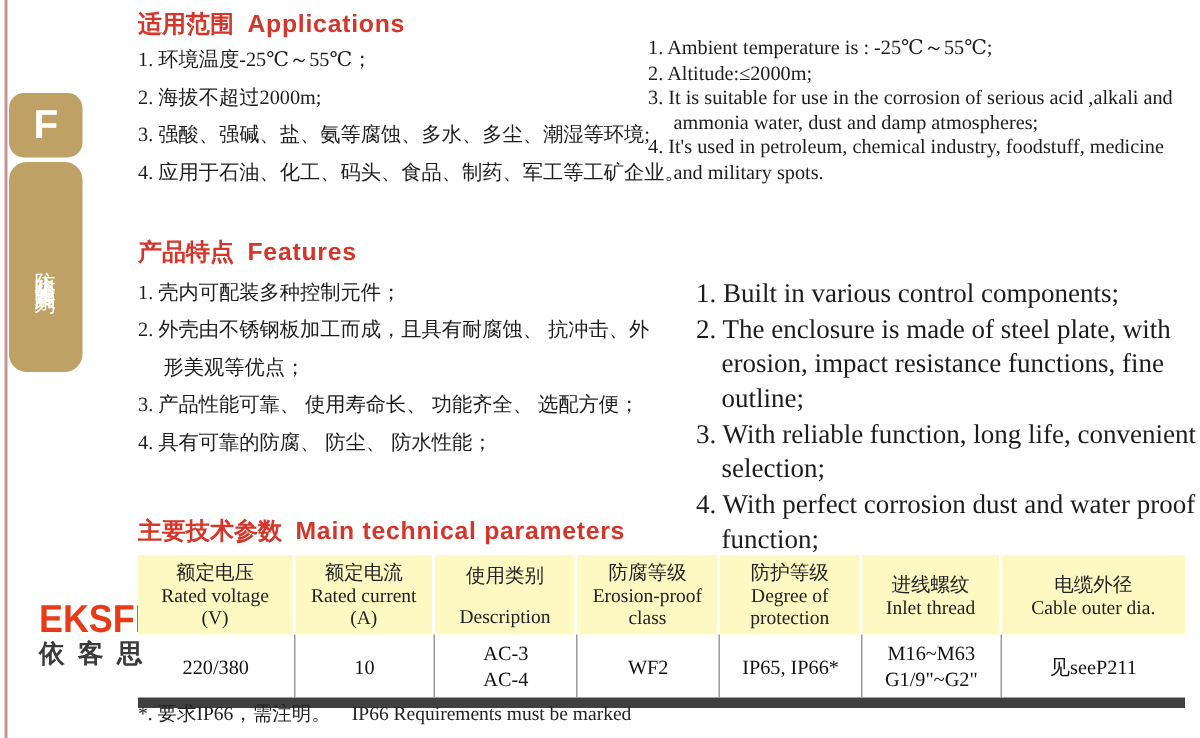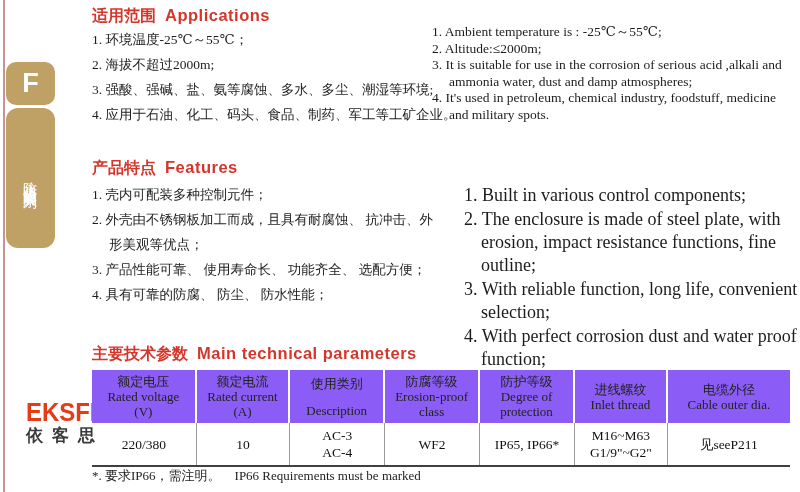--- a/index.html
+++ b/index.html
@@ -58,26 +58,26 @@
   .app-en .item { line-height:16.5px; }
   .feat-cn { left:92px; top:182px; width:352px; font-size:13.5px; }
   .feat-cn .item { line-height:25px; }
   .feat-en { left:432px; top:184px; width:364px; font-size:18px;margin-left:32px; }
   .feat-en .item { line-height:23px; margin-bottom:1px; }
 
   
   .param-table { position:absolute; left:92px; top:370px; width:698px; }
   .thead { display:flex; }
   .th {
-    background:#8b5cf6; border-right:2px solid #ffffff;
+    background:#fef9c3; border-right:2px solid #ffffff;
     height:53px; display:flex; flex-direction:column; align-items:center; justify-content:center;
     text-align:center; font-size:13px; line-height:15px; color:#222; padding:2px 1px;
   }
   .th:last-child { border-right:none; }
-  .trow { display:flex; border-bottom:2px solid #404040; }
+  .trow { display:flex; border-bottom:7px solid #404040; }
   .td {
     border-right:1px solid #9a9a9a; min-height:40px;
     display:flex; align-items:center; justify-content:center; text-align:center;
     font-size:13.5px; line-height:17px; white-space:pre-line; padding:4px 1px; color:#111;
   }
   .td:last-child { border-right:none; }
   .c1 { width:15.0%; } .c2 { width:13.4%; } .c3 { width:13.6%;gap:12px; }
   .c4 { width:13.6%; } .c5 { width:13.6%; } .c6 { width:13.3%; } .c7 { width:17.5%; }
 
   

